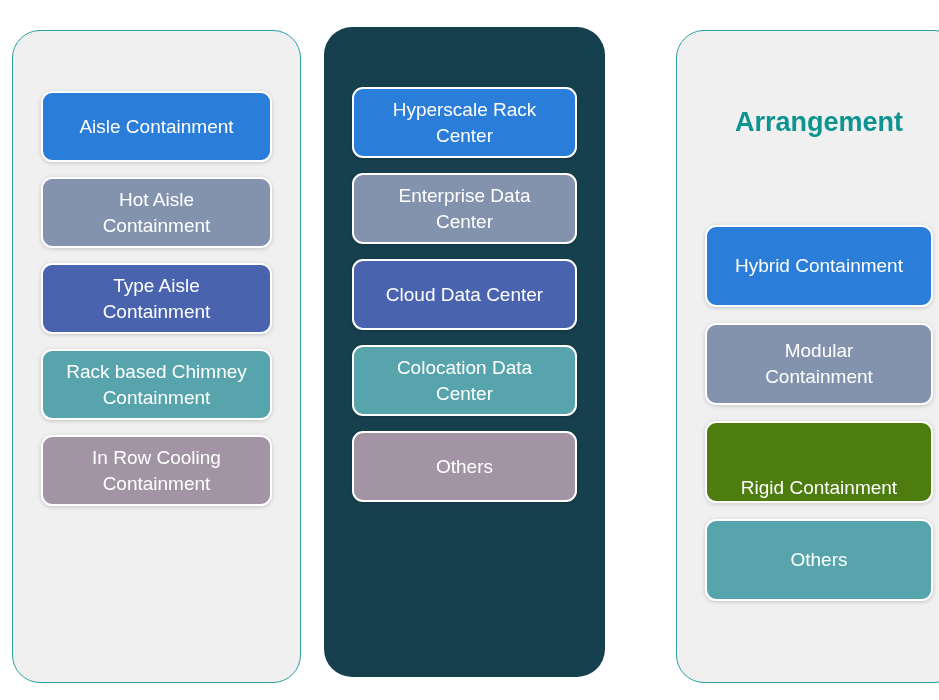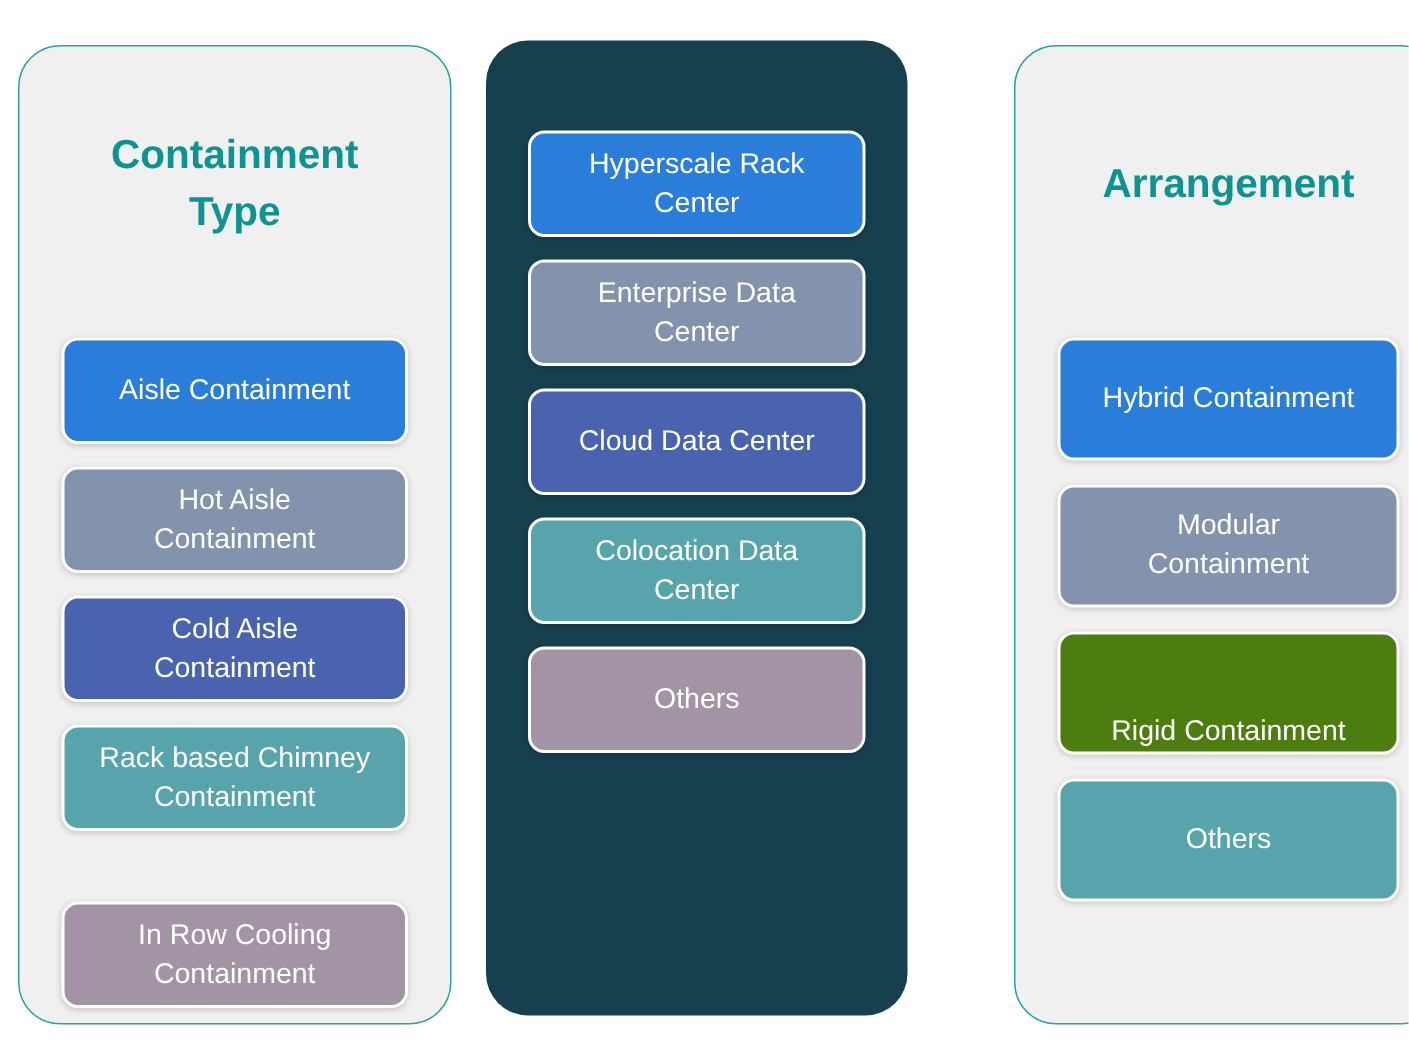--- a/index.html
+++ b/index.html
@@ -85,35 +85,34 @@
     line-height: 1.35;
     font-weight: 400;
   }
 </style>
 </head>
 <body>
 
 <div class="canvas">
 
   <section class="panel light col-left">
-    <h2 class="panel-title">Containment Type</h2>
     <div class="boxes">
       <div class="box" style="background: rgb(42, 125, 217);">
         <span class="box-label">Aisle Containment</span>
       </div>
       <div class="box" style="background: rgb(131, 147, 174);">
         <span class="box-label">Hot Aisle Containment</span>
       </div>
       <div class="box" style="background: rgb(74, 99, 174);">
-        <span class="box-label">Cold Aisle Containment</span>
+        <span class="box-label">Type Aisle Containment</span>
       </div>
       <div class="box" style="background: rgb(88, 164, 172);">
         <span class="box-label">Rack based Chimney Containment</span>
       </div>
-      <div class="box" style="background: rgb(162, 148, 165); margin-top: 32px;">
+      <div class="box" style="background: rgb(162, 148, 165);">
         <span class="box-label">In Row Cooling Containment</span>
       </div>
     </div>
   </section>
 
   <section class="panel dark col-mid">
     <div class="boxes">
       <div class="box" style="background: rgb(42, 125, 217);">
         <span class="box-label">Hyperscale Rack Center</span>
       </div>

